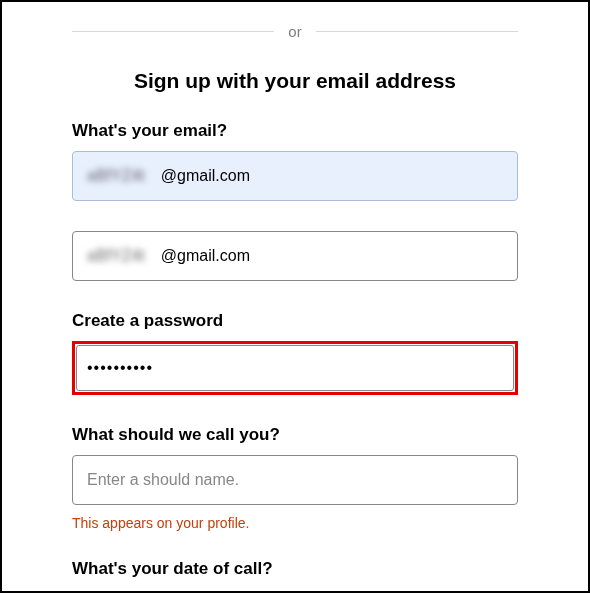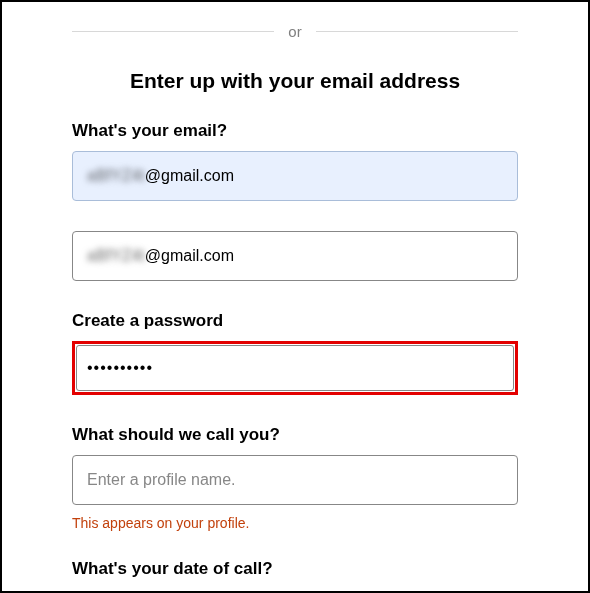--- a/index.html
+++ b/index.html
@@ -57,20 +57,21 @@
     .input-display {
       width: 100%;
       height: 50px;
       border: 1px solid #878787;
       border-radius: 4px;
       padding: 0 14px;
       font-size: 16px;
       display: flex;
       align-items: center;
       background: #fff;
+      gap: 16px;
     }
     .input-display.highlighted {
       background: #e8f0fe;
       border: 1px solid #a9bdd9;
     }
     .password-wrap {
       border: 3px solid #e30000;
       padding: 1px;
     }
     .password-input {
@@ -98,21 +99,21 @@
 </head>
 <body>
 
 <div class="container">
   <div class="divider-row">
     <div class="divider-line"></div>
     <span class="divider-text">or</span>
     <div class="divider-line"></div>
   </div>
 
-  <h2 class="heading">Enter up with your email address</h2>
+  <h2 class="heading">Sign up with your email address</h2>
 
   <div class="field-group">
     <label class="field-label">What's your email?</label>
     <div class="input-display highlighted">
       <span class="blurred-prefix">aBfYZ4t</span>
         <span>@gmail.com</span>
     </div>
   </div>
 
   <div class="field-group">
@@ -125,21 +126,21 @@
   <div class="field-group">
     <label class="field-label">Create a password</label>
     <div class="password-wrap">
       <input type="text" class="password-input" value="••••••••••" style="">
     </div>
   </div>
 
   <div class="field-group" style="margin-bottom:28px;">
     <label class="field-label">What should we call you?</label>
     <div class="input-display">
-      <span class="placeholder-text">Enter a profile name.</span>
+      <span class="placeholder-text">Enter a should name.</span>
     </div>
     <div class="helper-text">This appears on your profile.</div>
   </div>
 
   <div>
     <label class="field-label">What's your date of call?</label>
 
   </div>
 </div>
 

